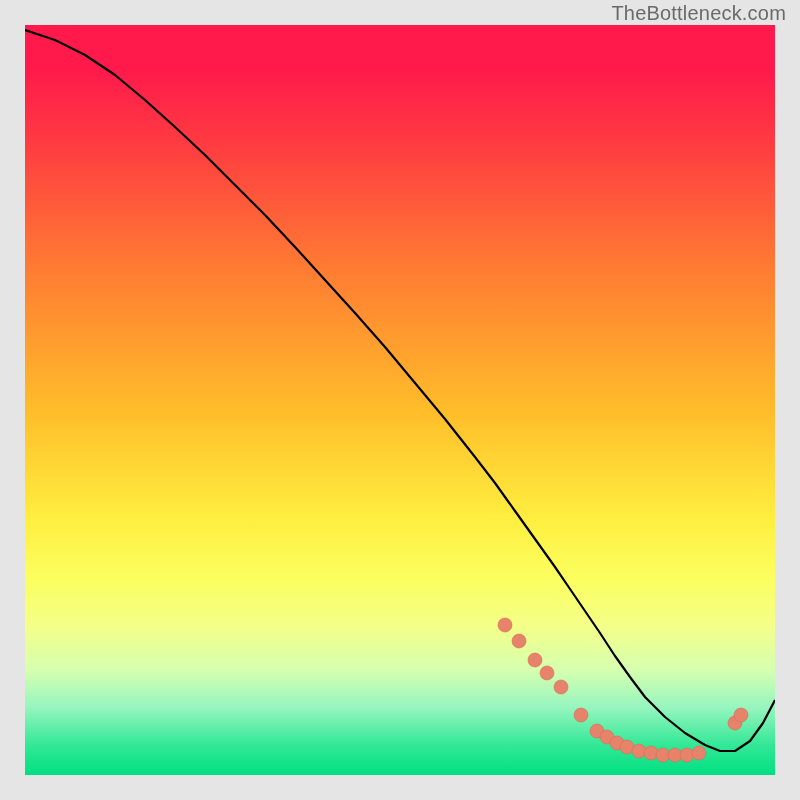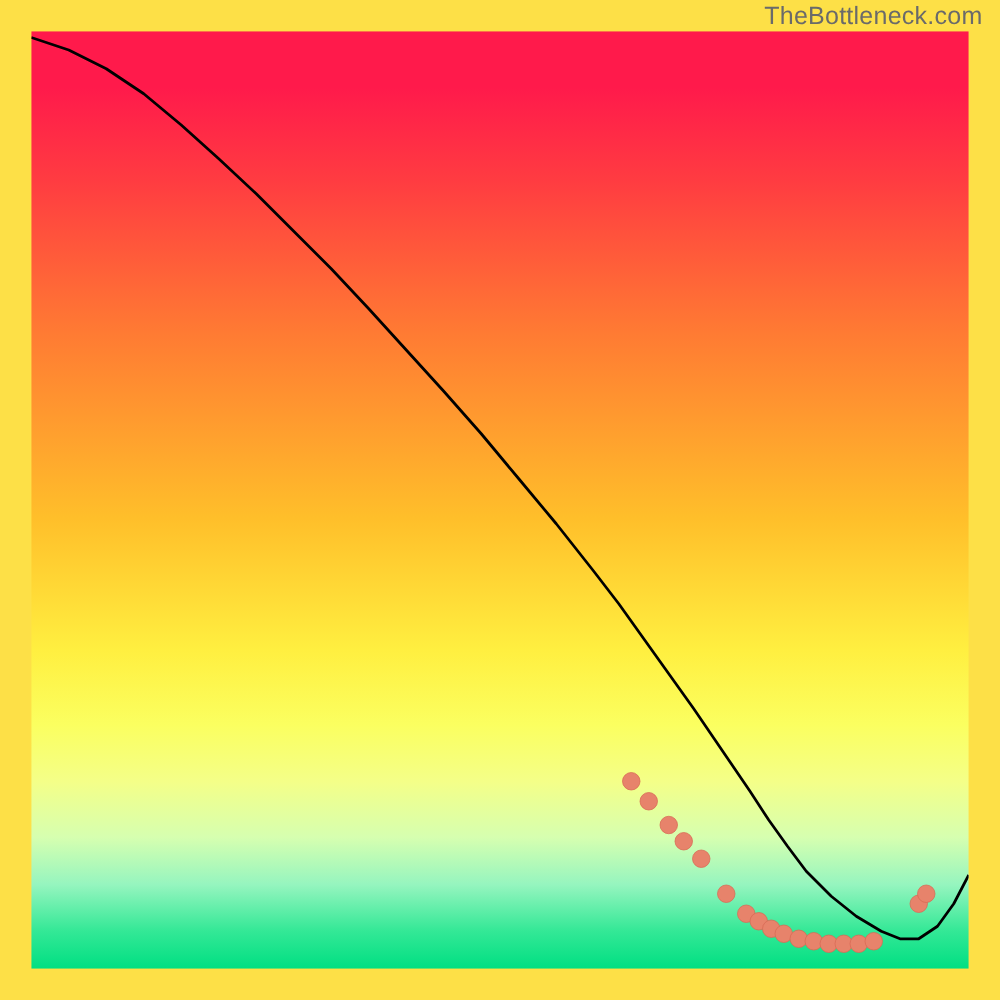--- a/index.html
+++ b/index.html
@@ -8,21 +8,21 @@
     width: 800px;
     height: 800px;
     background: #000;
     font-family: Arial, Helvetica, sans-serif;
     overflow: hidden;
   }
   .frame {
     position: relative;
     width: 800px;
     height: 800px;
-    background: #fde047;
+    background: #e5e5e5;
   }
   .attribution {
     position: absolute;
     top: 2px;
     right: 14px;
     color: #6a6a6a;
     font-size: 20px;
     letter-spacing: 0.2px;
     z-index: 5;
   }

